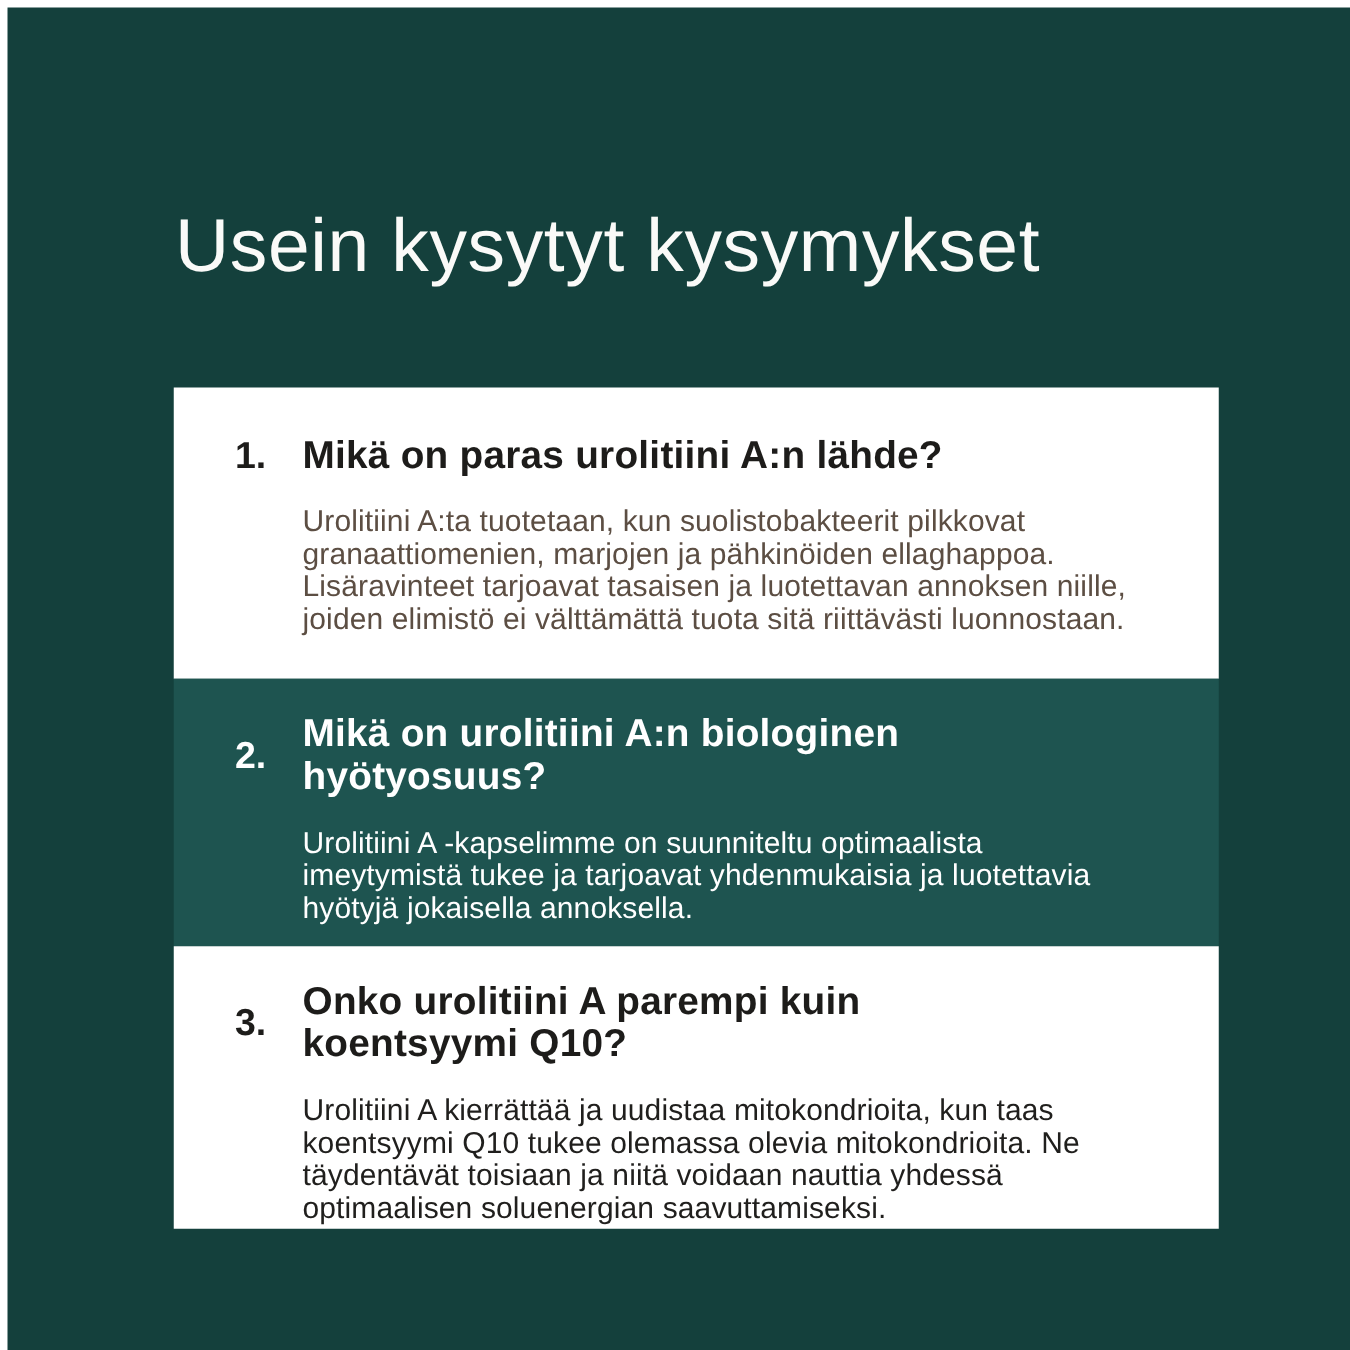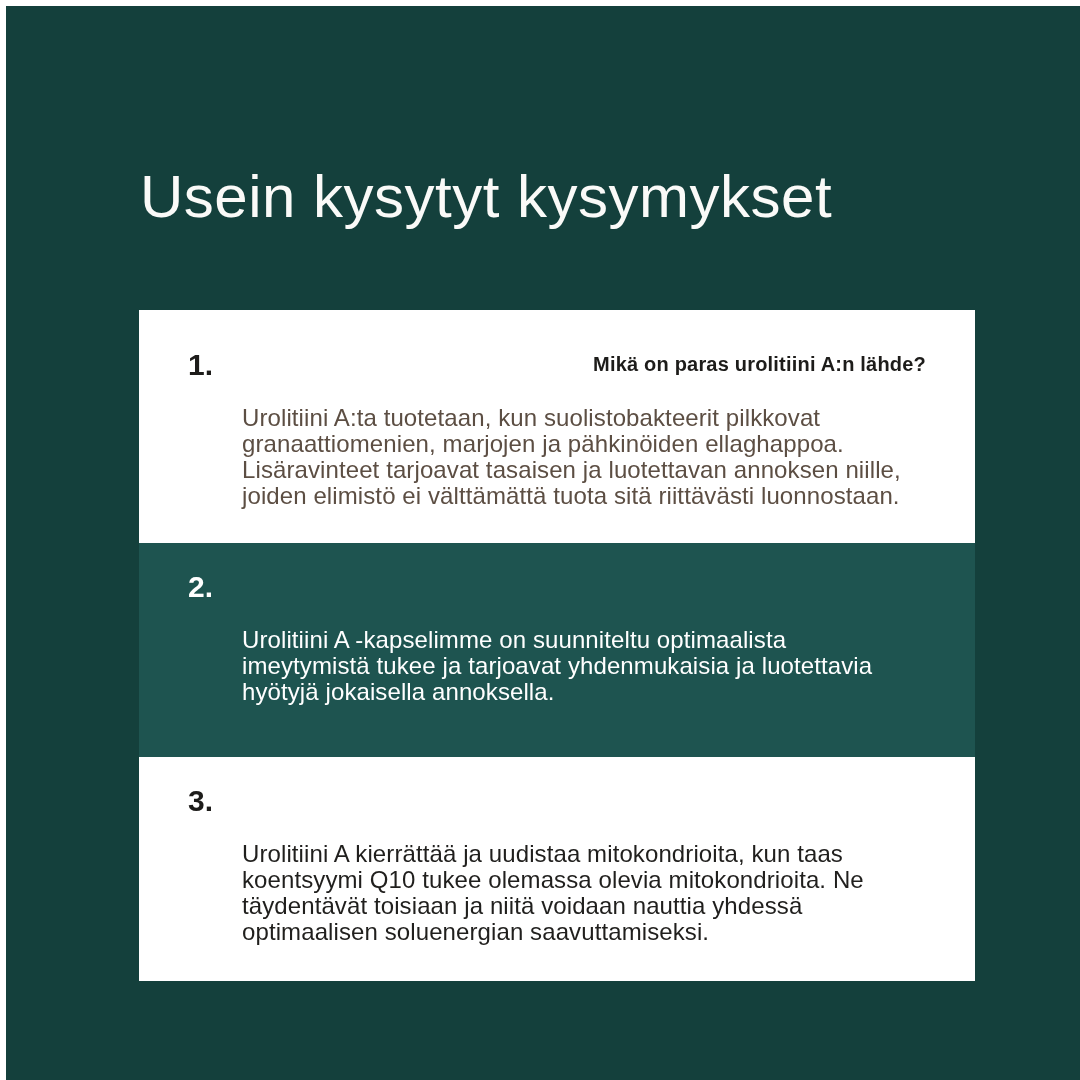--- a/index.html
+++ b/index.html
@@ -52,27 +52,26 @@
     grid-column: 1;
     grid-row: 1;
     align-self: center;
     font-size: 30px;
     font-weight: 700;
     line-height: 1.1;
   }
   .card .q {
     grid-column: 2;
     grid-row: 1;
-    font-size: 20px;
+    font-size: 31px;
     font-weight: 700;
     line-height: 34px;
     letter-spacing: 0.2px;
     max-width: 700px;
     white-space: pre-line;
-    text-align: right;
   }
   .card .a {
     grid-column: 2;
     grid-row: 2;
     margin-top: 18px;
     font-size: 24px;
     line-height: 26px;
     letter-spacing: 0.1px;
     max-width: 700px;
     white-space: pre-line;
@@ -111,27 +110,31 @@
       <div class="num">1.</div>
       <h2 class="q">Mikä on paras urolitiini A:n lähde?</h2>
       <p class="a">Urolitiini A:ta tuotetaan, kun suolistobakteerit pilkkovat
 granaattiomenien, marjojen ja pähkinöiden ellaghappoa.
 Lisäravinteet tarjoavat tasaisen ja luotettavan annoksen niille,
 joiden elimistö ei välttämättä tuota sitä riittävästi luonnostaan.</p>
     </section>
 
     <section class="card card-2">
       <div class="num">2.</div>
+      <h2 class="q">Mikä on urolitiini A:n biologinen
+hyötyosuus?</h2>
       <p class="a">Urolitiini A -kapselimme on suunniteltu optimaalista
 imeytymistä tukee ja tarjoavat yhdenmukaisia ja luotettavia
 hyötyjä jokaisella annoksella.</p>
     </section>
 
     <section class="card card-3">
       <div class="num">3.</div>
+      <h2 class="q">Onko urolitiini A parempi kuin
+koentsyymi Q10?</h2>
       <p class="a">Urolitiini A kierrättää ja uudistaa mitokondrioita, kun taas
 koentsyymi Q10 tukee olemassa olevia mitokondrioita. Ne
 täydentävät toisiaan ja niitä voidaan nauttia yhdessä
 optimaalisen soluenergian saavuttamiseksi.</p>
     </section>
 
   </div>
 </div>
 
 </body></html>

